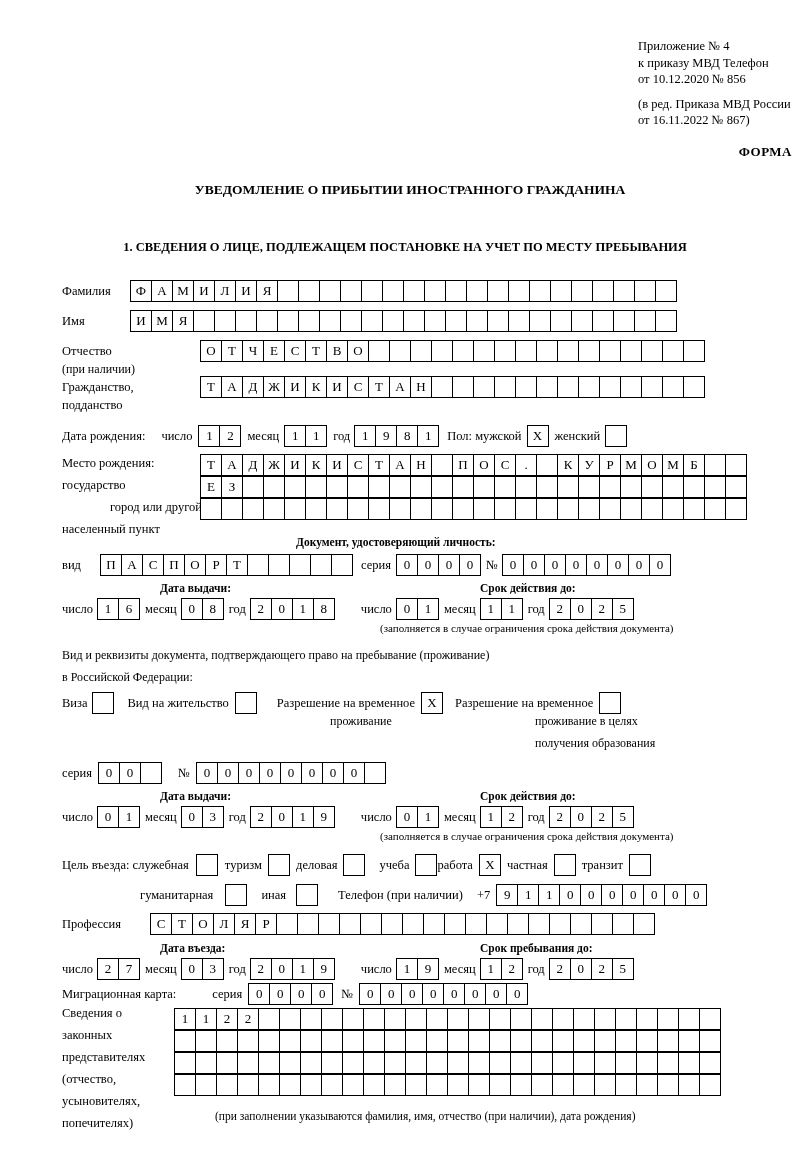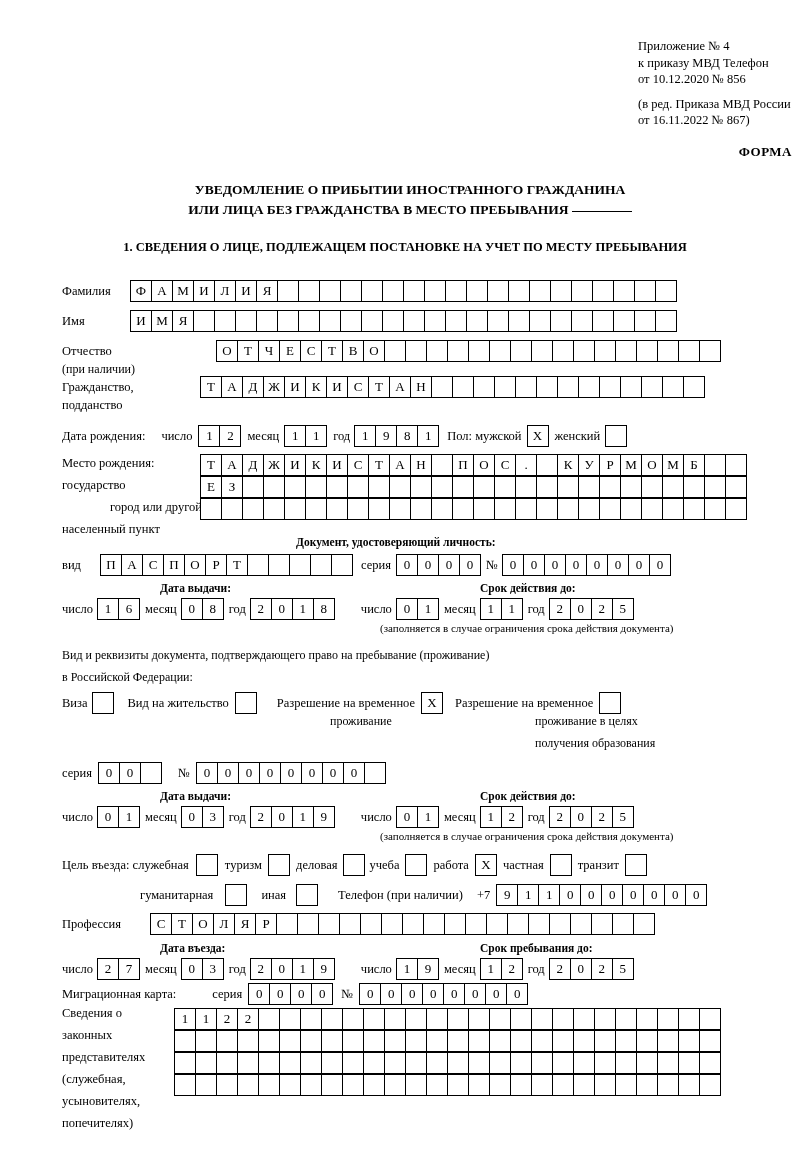--- a/index.html
+++ b/index.html
@@ -87,21 +87,20 @@
     <div>к приказу МВД Телефон</div>
     <div>от 10.12.2020 № 856</div>
     <div class="gap"></div>
     <div>(в ред. Приказа МВД России</div>
     <div>от 16.11.2022 № 867)</div>
   </div>
   <div class="forma">ФОРМА</div>
 
   <div class="title">
     <div>УВЕДОМЛЕНИЕ О ПРИБЫТИИ ИНОСТРАННОГО ГРАЖДАНИНА</div>
-    <div><span>ИЛИ ЛИЦА БЕЗ ГРАЖДАНСТВА В МЕСТО ПРЕБЫВАНИЯ</span> <span class="ul"></span></div>
   </div>
 
   <div class="section-title">1. СВЕДЕНИЯ О ЛИЦЕ, ПОДЛЕЖАЩЕМ ПОСТАНОВКЕ НА УЧЕТ ПО МЕСТУ ПРЕБЫВАНИЯ</div>
 
   <div class="row" style="left:62px; top:280px;">
     <span class="lbl" style="width:68px">Фамилия</span>
     <span class="cells" id="surname-cells">
         <div class="cell">Ф</div>
         <div class="cell">А</div>
         <div class="cell">М</div>
@@ -156,21 +155,21 @@
         <div class="cell"></div>
         <div class="cell"></div>
         <div class="cell"></div>
         <div class="cell"></div>
         <div class="cell"></div>
         <div class="cell"></div>
         <div class="cell"></div>
       </span>
   </div>
 
-  <div class="row" style="left:62px; top:340px;gap:16px;">
+  <div class="row" style="left:62px; top:340px;">
     <span class="lbl" style="width:138px">Отчество</span>
     <span class="cells" id="patronymic-cells">
         <div class="cell">О</div>
         <div class="cell">Т</div>
         <div class="cell">Ч</div>
         <div class="cell">Е</div>
         <div class="cell">С</div>
         <div class="cell">Т</div>
         <div class="cell">В</div>
         <div class="cell">О</div>
@@ -504,23 +503,23 @@
   </div>
   <div style="position:absolute; left:380px; top:830px; font-size:11px;">(заполняется в случае ограничения срока действия документа)</div>
 
   <div class="row" style="left:62px; top:854px;">
     <span class="lbl">Цель въезда: служебная</span>
     <span class="box22" style="margin-left:7px"></span>
     <span class="lbl" style="margin-left:7px">туризм</span>
     <span class="box22" style="margin-left:6px"></span>
     <span class="lbl" style="margin-left:6px">деловая</span>
     <span class="box22" style="margin-left:6px"></span>
-    <span class="lbl" style="margin-left:4px">учеба</span>
+    <span class="lbl" style="margin-left:14px">учеба</span>
     <span class="box22" style="margin-left:6px"></span>
-    <span class="lbl" style="margin-left:6px">работа</span>
+    <span class="lbl" style="">работа</span>
     <span class="box22" style="margin-left:6px">Х</span>
     <span class="lbl" style="margin-left:6px">частная</span>
     <span class="box22" style="margin-left:6px"></span>
     <span class="lbl" style="margin-left:6px">транзит</span>
     <span class="box22" style="margin-left:6px"></span>
   </div>
 
   <div class="row" style="left:140px; top:884px;">
     <span class="lbl">гуманитарная</span>
     <span class="box22" style="margin-left:12px"></span>
@@ -630,21 +629,21 @@
         <div class="cell">0</div>
         <div class="cell">0</div>
         <div class="cell">0</div>
         <div class="cell">0</div>
       </span>
   </div>
 
   <div style="position:absolute; left:62px; top:1006px; font-size:12.5px;">Сведения о</div>
   <div style="position:absolute; left:62px; top:1028px; font-size:12.5px;">законных</div>
   <div style="position:absolute; left:62px; top:1050px; font-size:12.5px;">представителях</div>
-  <div style="position:absolute; left:62px; top:1072px; font-size:12.5px;">(служебная,</div>
+  <div style="position:absolute; left:62px; top:1072px; font-size:12.5px;">(отчество,</div>
   <div style="position:absolute; left:62px; top:1094px; font-size:12.5px;">усыновителях,</div>
   <div style="position:absolute; left:62px; top:1116px; font-size:12.5px;">попечителях)</div>
 
   <div class="row" style="left:174px; top:1008px;">
       <span class="cells" id="lg1">
         <div class="cell">1</div>
         <div class="cell">1</div>
         <div class="cell">2</div>
         <div class="cell">2</div>
         <div class="cell"></div>
@@ -755,14 +754,15 @@
         <div class="cell"></div>
         <div class="cell"></div>
         <div class="cell"></div>
         <div class="cell"></div>
         <div class="cell"></div>
         <div class="cell"></div>
         <div class="cell"></div>
       </span>
     </div>
 
+  <div style="position:absolute; left:215px; top:1110px; font-size:11.5px;">(при заполнении указываются фамилия, имя, отчество (при наличии), дата рождения)</div>
 
 </div>
 
 </body></html>

